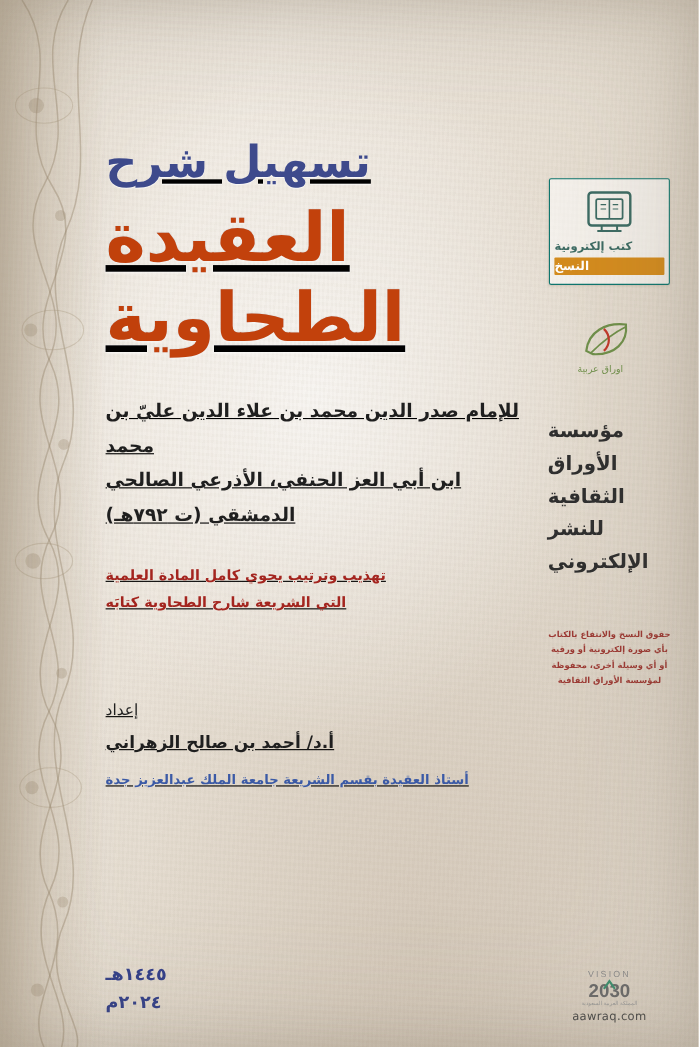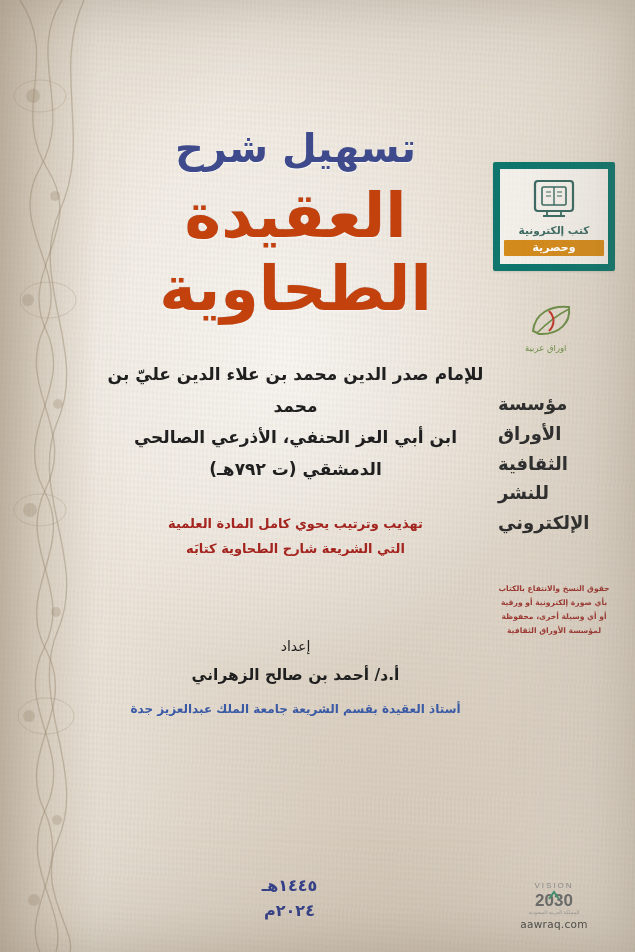--- a/index.html
+++ b/index.html
@@ -38,22 +38,22 @@
     opacity:.85;
   }
   .band svg{position:absolute;inset:0;width:100%;height:100%;}
 
   
   .side-col{
     position:absolute;top:162px;left:498px;width:112px;bottom:18px;
     display:flex;flex-direction:column;align-items:center;
   }
   .side-panel{
-    width:100px;border:7px solid #0f766e;background:rgba(255,255,255,.55);
-    border-radius:2px;padding:6px 4px 8px;text-align:center;
+    width:100px;border:1px solid #0f766e;background:rgba(255,255,255,.55);
+    border-radius:2px;padding:6px 4px 8px;text-align:left;
     box-shadow:0 1px 2px rgba(120,105,85,.20);
   }
   .ebook-badge-logo{
     width:46px;height:42px;margin:2px auto 4px;display:block;
   }
   .ebook-label{
     font-size:10.5px;color:#3d6b63;letter-spacing:0;line-height:1.35;font-weight:bold;
   }
   .ebook-excl{
     margin-top:3px;background:#d38b1e;color:#fff;font-size:11px;font-weight:bold;
@@ -74,21 +74,22 @@
     line-height:1.85;font-weight:bold;
   }
 
   .vision{margin-top:auto;text-align:center;padding-bottom:4px;}
   .vision-mark{display:block;margin:0 auto 2px;}
   .site{font-size:10.5px;color:#4a4a4a;letter-spacing:.3px;direction:ltr;}
 
   
   .main{
     position:absolute;left:96px;right:140px;top:0;bottom:0;
-    text-align:center;
+    text-align:left;
+    text-decoration:underline;
   }
   .t-small{
     margin-top:125px;
     font-family:"DejaVu Sans","Liberation Sans",sans-serif;
     font-size:40px;color:#3e4a8c;font-weight:bold;
     letter-spacing:-1px;
     text-shadow:0 1px 1px rgba(255,255,255,.75);
   }
   .t-big{
     margin-top:8px;
@@ -180,21 +181,21 @@
 
   <div class="side-panel">
     <svg class="ebook-badge-logo" viewBox="0 0 46 42">
       <rect x="4" y="4" width="38" height="30" rx="3" fill="none" stroke="#3d6b63" stroke-width="2.2"></rect>
       <rect x="11" y="10" width="24" height="18" rx="1.5" fill="none" stroke="#3d6b63" stroke-width="1.6"></rect>
       <path d="M23 10 v18" stroke="#3d6b63" stroke-width="1.4"></path>
       <path d="M15 15 h5 M15 19 h5 M26 15 h5 M26 19 h5" stroke="#3d6b63" stroke-width="1.1"></path>
       <path d="M16 34 v4 M30 34 v4 M12 39 h22" stroke="#3d6b63" stroke-width="1.8"></path>
     </svg>
     <div class="ebook-label">كتب إلكترونية</div>
-    <div class="ebook-excl">وحصرية</div>
+    <div class="ebook-excl">النسخ</div>
   </div>
 
   <div class="awraq-logo">
     <svg width="58" height="40" viewBox="0 0 58 40">
       <path d="M8 30 C10 12, 26 4, 44 6 C46 22, 34 34, 14 33 Z" fill="none" stroke="#6f8f4a" stroke-width="2"></path>
       <path d="M12 32 C22 22, 32 14, 44 8" fill="none" stroke="#6f8f4a" stroke-width="1.6"></path>
       <path d="M24 10 C30 16, 30 24, 24 30" fill="none" stroke="#c0392b" stroke-width="2"></path>
     </svg>
     <div class="awraq-sub">اوراق عربية</div>
   </div>

